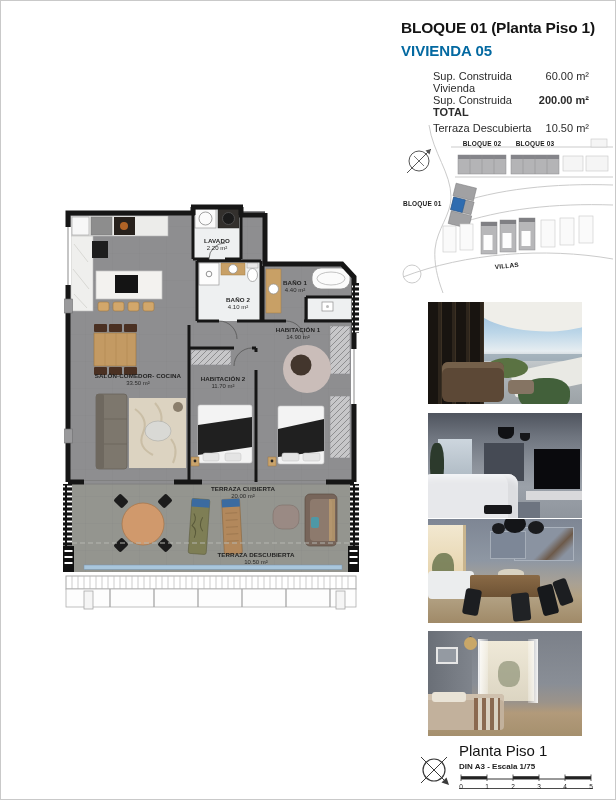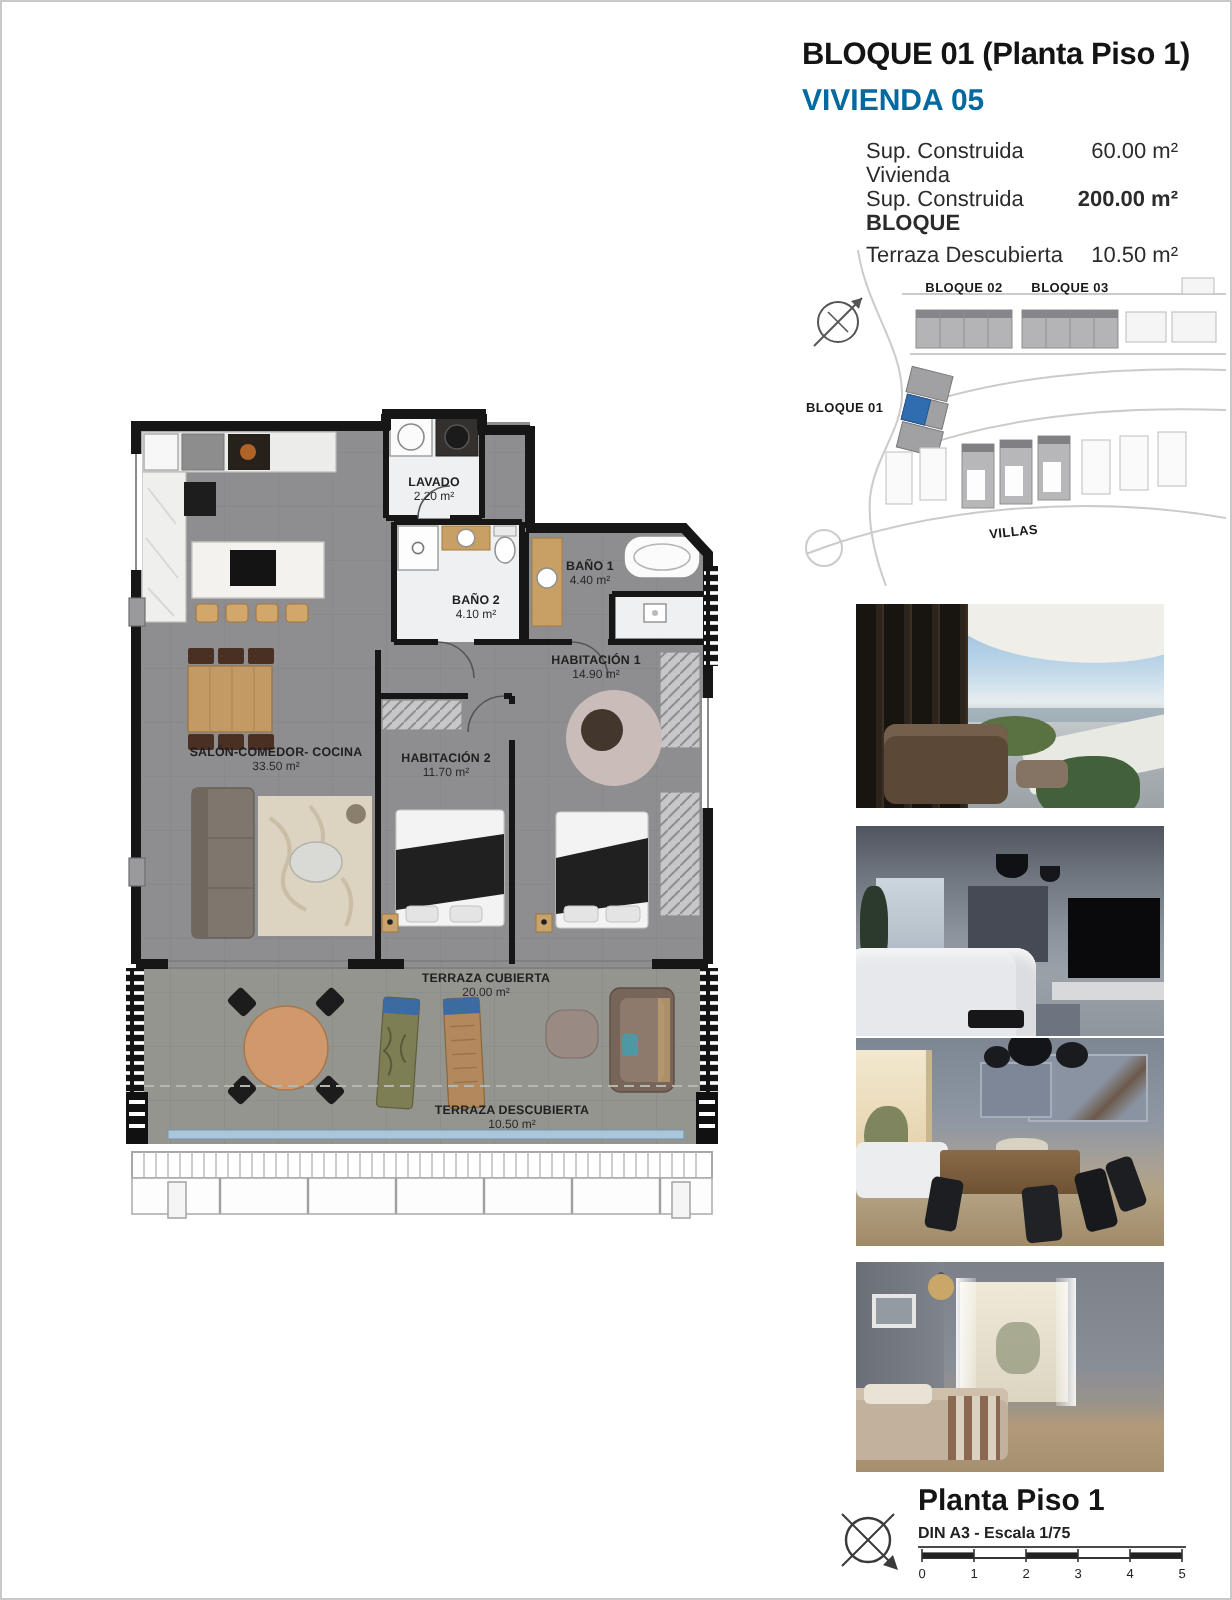--- a/index.html
+++ b/index.html
@@ -81,41 +81,41 @@
   .p4-cl{left:50px;top:8px;width:10px;height:64px;background:linear-gradient(90deg,rgba(255,255,255,.9),rgba(255,255,255,.25));}
   .p4-cr{left:100px;top:8px;width:10px;height:64px;background:linear-gradient(270deg,rgba(255,255,255,.9),rgba(255,255,255,.25));}
   .p4-frame{left:8px;top:16px;width:18px;height:13px;background:#949aa2;border:2px solid #e6e6e6;}
   .p4-lamp{left:36px;top:6px;width:13px;height:13px;background:#c9a768;border-radius:50%;box-shadow:0 -6px 0 -5px #555;}
   .p4-bed{left:-4px;bottom:6px;width:80px;height:36px;background:#c2b19c;border-radius:4px;box-shadow:inset 0 6px 0 #cfc0ad;}
   .p4-pill{left:4px;bottom:34px;width:34px;height:10px;background:#e9e3d6;border-radius:3px;}
   .p4-throw{left:46px;bottom:6px;width:26px;height:32px;background:repeating-linear-gradient(90deg,#8a6950 0 4px,#d9d0c0 4px 8px);}
 
   
   .f-compass{position:absolute;left:412px;top:748px;width:42px;height:42px;}
-  .f-title{position:absolute;left:458px;top:741px;font-size:15px;font-weight:700;color:#141414;}
+  .f-title{position:absolute;left:458px;top:741px;font-size:15px;font-weight:400;color:#141414;}
   .f-sub{position:absolute;left:458px;top:761px;width:134px;font-size:8px;font-weight:700;color:#222;
-         border-bottom:1px solid #4a4a4a;padding-bottom:2px;box-sizing:border-box;}
+         border-bottom:1px solid #4a4a4a;padding-bottom:17px;box-sizing:border-box;}
   .f-scale{position:absolute;left:458px;top:772px;width:134px;height:18px;}
   .f-scale text{font-size:6.5px;fill:#222;text-anchor:middle;}
 </style>
 </head>
 <body>
 
 <div class="page">
 
   <div class="header">
     <div class="title">BLOQUE 01  (Planta Piso 1)</div>
     <div class="unit">VIVIENDA 05</div>
     <div class="areas">
       <div class="arow">
         <span><span>Sup. Construida Vivienda</span><b></b></span>
         <span class="v">60.00 m²</span>
       </div>
       <div class="arow total">
-        <span><span>Sup. Construida </span><b>BLOQUE</b></span>
+        <span><span>Sup. Construida </span><b>TOTAL</b></span>
         <span class="v">200.00 m²</span>
       </div>
       <div class="arow gap">
         <span><span>Terraza Descubierta</span><b></b></span>
         <span class="v">10.50 m²</span>
       </div>
     </div>
   </div>
 
   <svg class="siteplan" viewBox="0 0 218 168">

